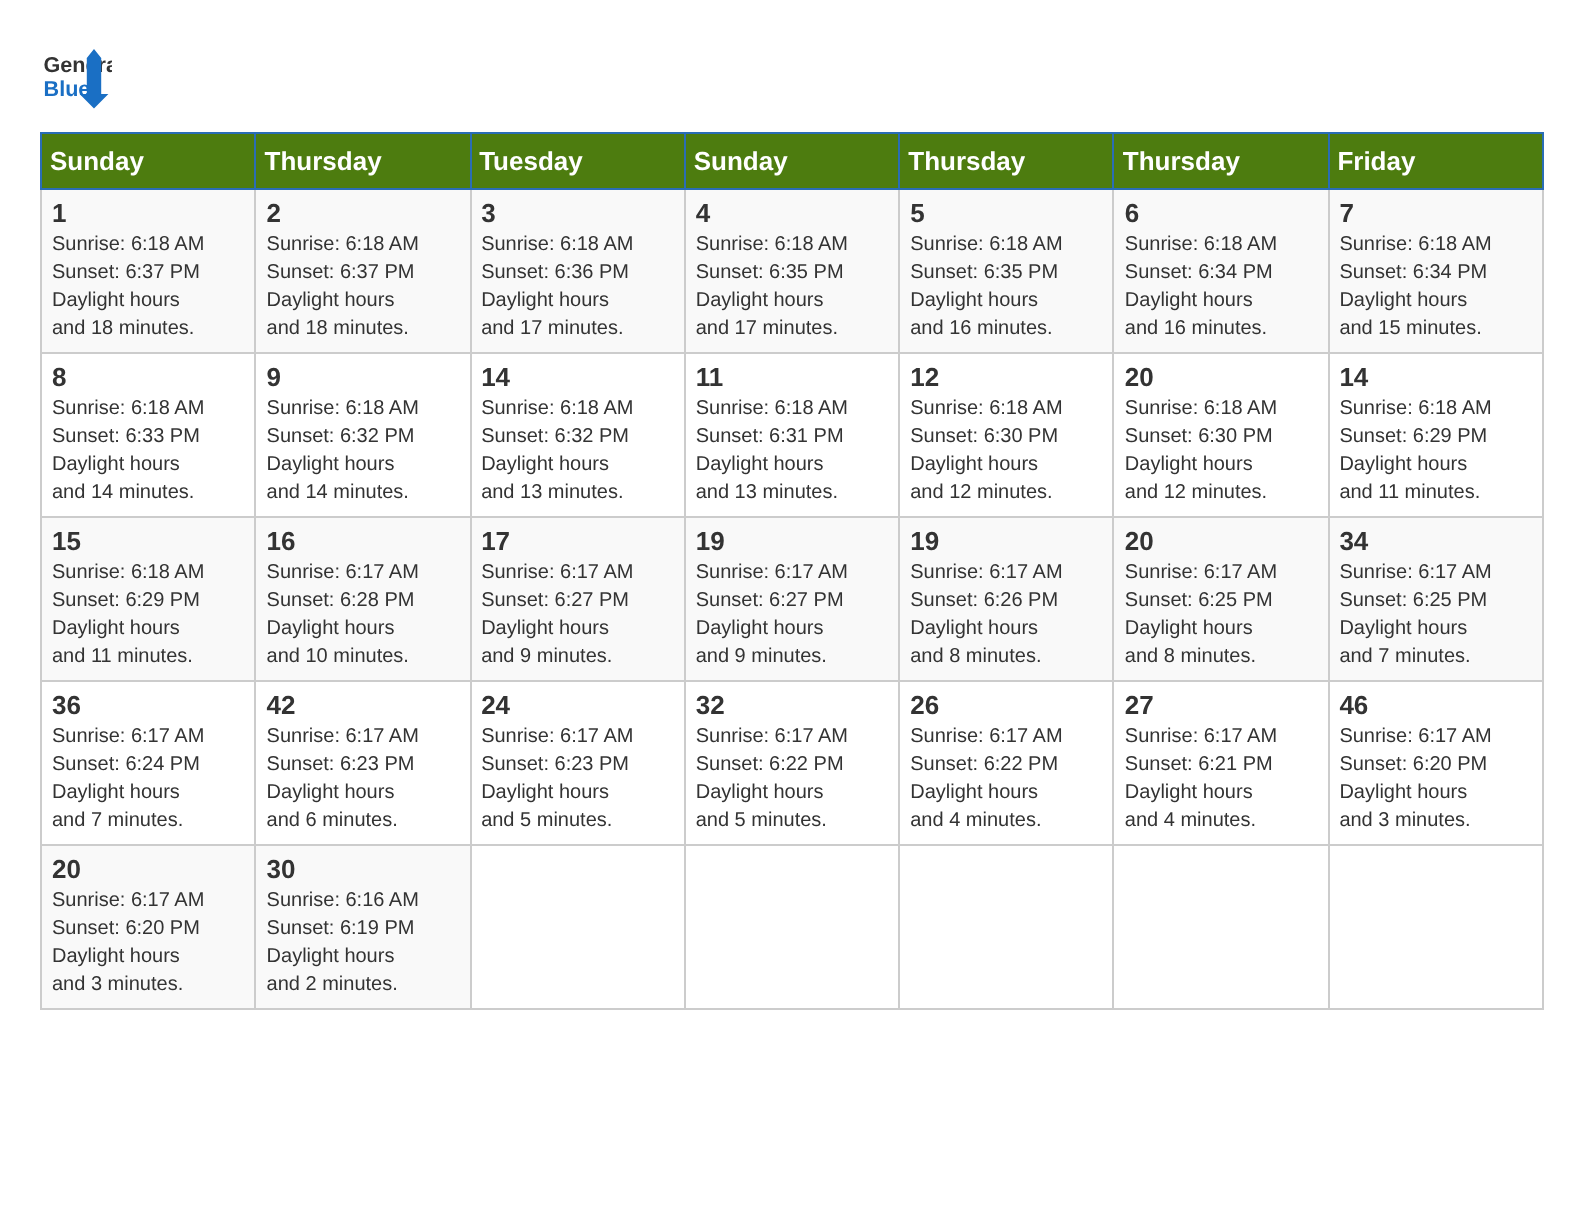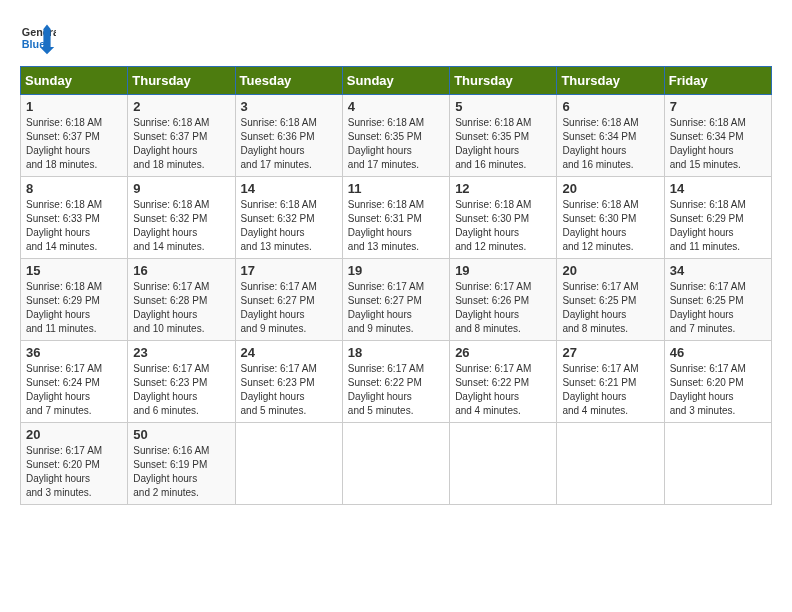--- a/index.html
+++ b/index.html
@@ -153,37 +153,37 @@
         <td><span class="day-num">19</span>
 <span class="day-info">Sunrise: 6:17 AM<br>Sunset: 6:26 PM<br>Daylight hours<br>and 8 minutes.</span></td>
         <td><span class="day-num">20</span>
 <span class="day-info">Sunrise: 6:17 AM<br>Sunset: 6:25 PM<br>Daylight hours<br>and 8 minutes.</span></td>
         <td><span class="day-num">34</span>
 <span class="day-info">Sunrise: 6:17 AM<br>Sunset: 6:25 PM<br>Daylight hours<br>and 7 minutes.</span></td>
       </tr>
       <tr>
         <td><span class="day-num">36</span>
 <span class="day-info">Sunrise: 6:17 AM<br>Sunset: 6:24 PM<br>Daylight hours<br>and 7 minutes.</span></td>
-        <td><span class="day-num">23</span>
+        <td><span class="day-num">42</span>
 <span class="day-info">Sunrise: 6:17 AM<br>Sunset: 6:23 PM<br>Daylight hours<br>and 6 minutes.</span></td>
         <td><span class="day-num">24</span>
 <span class="day-info">Sunrise: 6:17 AM<br>Sunset: 6:23 PM<br>Daylight hours<br>and 5 minutes.</span></td>
-        <td><span class="day-num">18</span>
+        <td><span class="day-num">32</span>
 <span class="day-info">Sunrise: 6:17 AM<br>Sunset: 6:22 PM<br>Daylight hours<br>and 5 minutes.</span></td>
         <td><span class="day-num">26</span>
 <span class="day-info">Sunrise: 6:17 AM<br>Sunset: 6:22 PM<br>Daylight hours<br>and 4 minutes.</span></td>
         <td><span class="day-num">27</span>
 <span class="day-info">Sunrise: 6:17 AM<br>Sunset: 6:21 PM<br>Daylight hours<br>and 4 minutes.</span></td>
         <td><span class="day-num">46</span>
 <span class="day-info">Sunrise: 6:17 AM<br>Sunset: 6:20 PM<br>Daylight hours<br>and 3 minutes.</span></td>
       </tr>
       <tr>
         <td><span class="day-num">20</span>
 <span class="day-info">Sunrise: 6:17 AM<br>Sunset: 6:20 PM<br>Daylight hours<br>and 3 minutes.</span></td>
-        <td><span class="day-num">50</span>
+        <td><span class="day-num">30</span>
 <span class="day-info">Sunrise: 6:16 AM<br>Sunset: 6:19 PM<br>Daylight hours<br>and 2 minutes.</span></td>
         <td class="empty-cell"></td>
         <td class="empty-cell"></td>
         <td class="empty-cell"></td>
         <td class="empty-cell"></td>
         <td class="empty-cell"></td>
       </tr>
     </tbody>
 </table>
 

